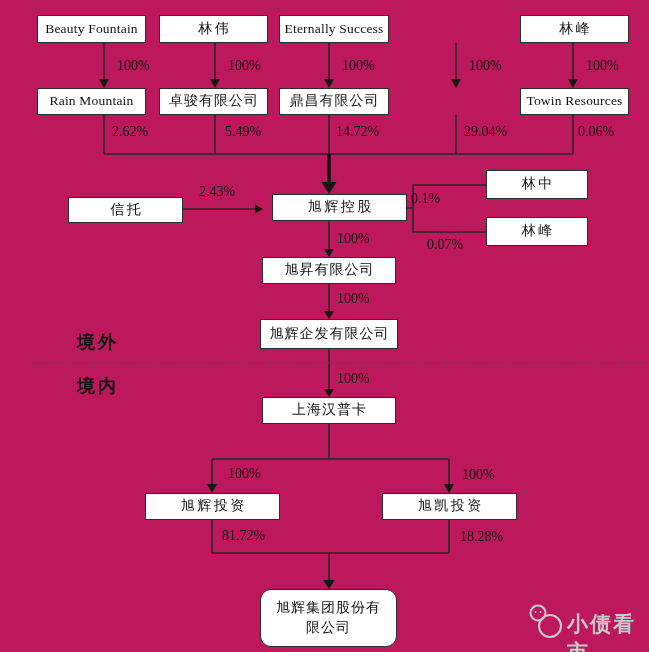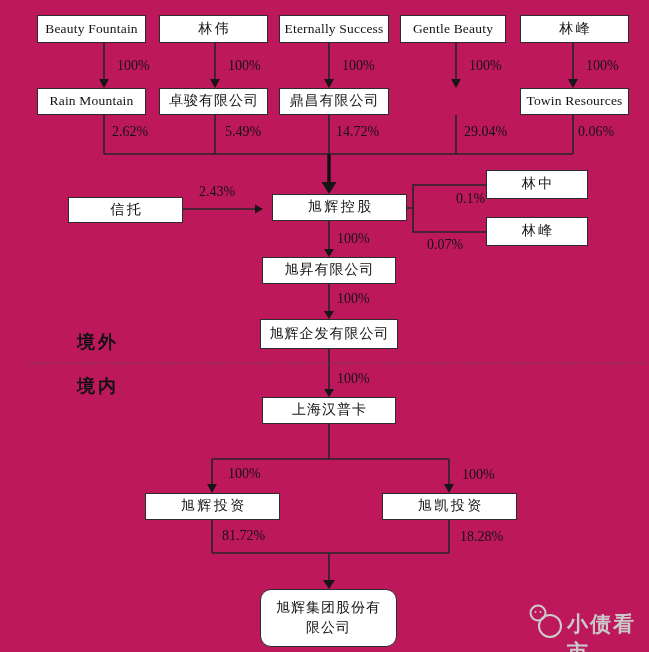--- a/index.html
+++ b/index.html
@@ -76,21 +76,20 @@
       <circle cx="550" cy="626" r="11"></circle>
       <circle cx="538" cy="613" r="7.5"></circle>
       <circle cx="535.5" cy="612" r="0.9" fill="#cccccc" stroke="none"></circle>
       <circle cx="540.5" cy="612" r="0.9" fill="#cccccc" stroke="none"></circle>
     </g>
   </svg>
 
   <div class="box en" style="left:37px;top:15px;width:109px;height:28px">Beauty Fountain</div>
   <div class="box sp" style="left:159px;top:15px;width:109px;height:28px">林伟</div>
   <div class="box en" style="left:279px;top:15px;width:110px;height:28px">Eternally Success</div>
-  <div class="box en" style="left:400px;top:15px;width:106px;height:28px">Gentle Beauty</div>
   <div class="box sp" style="left:520px;top:15px;width:109px;height:28px">林峰</div>
 
   <div class="lbl" style="left:117px;top:58px">100%</div>
   <div class="lbl" style="left:228px;top:58px">100%</div>
   <div class="lbl" style="left:342px;top:58px">100%</div>
   <div class="lbl" style="left:469px;top:58px">100%</div>
   <div class="lbl" style="left:586px;top:58px">100%</div>
 
   <div class="box en" style="left:37px;top:88px;width:109px;height:27px">Rain Mountain</div>
   <div class="box cn" style="left:159px;top:88px;width:109px;height:27px">卓骏有限公司</div>
@@ -103,21 +102,21 @@
   <div class="lbl" style="left:464px;top:124px">29.04%</div>
   <div class="lbl" style="left:578px;top:124px">0.06%</div>
 
   <div class="box sp" style="left:68px;top:197px;width:115px;height:26px">信托</div>
   <div class="lbl" style="left:199px;top:184px">2.43%</div>
 
   <div class="box sp" style="left:272px;top:194px;width:135px;height:27px">旭辉控股</div>
 
   <div class="box sp" style="left:486px;top:170px;width:102px;height:29px">林中</div>
   <div class="box sp" style="left:486px;top:217px;width:102px;height:29px">林峰</div>
-  <div class="lbl" style="left:456px;top:191px">0.1%</div>
+  <div class="lbl" style="left:411px;top:191px">0.1%</div>
   <div class="lbl" style="left:427px;top:237px">0.07%</div>
 
   <div class="lbl" style="left:337px;top:231px">100%</div>
   <div class="box cn" style="left:262px;top:257px;width:134px;height:27px">旭昇有限公司</div>
   <div class="lbl" style="left:337px;top:291px">100%</div>
   <div class="box cn" style="left:260px;top:319px;width:138px;height:30px">旭辉企发有限公司</div>
 
   <div class="region" style="left:77px;top:330px">境外</div>
   <div class="region" style="left:77px;top:374px">境内</div>
 

